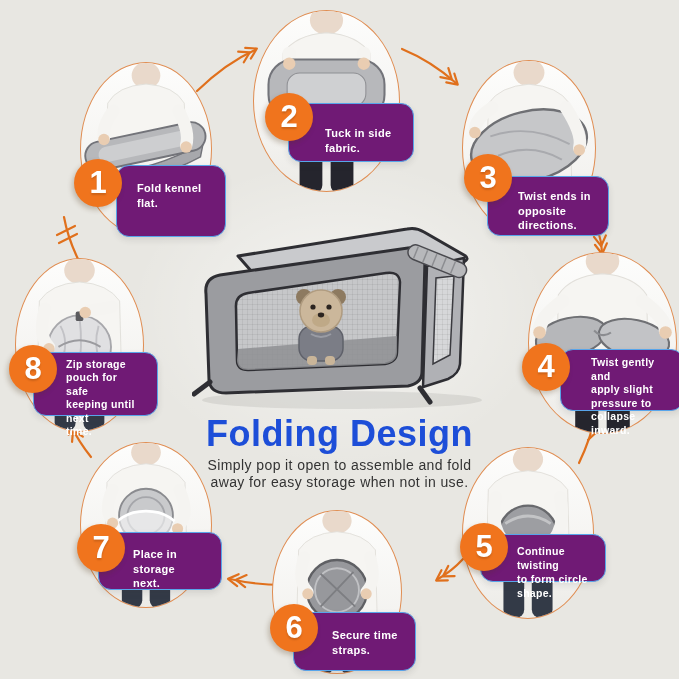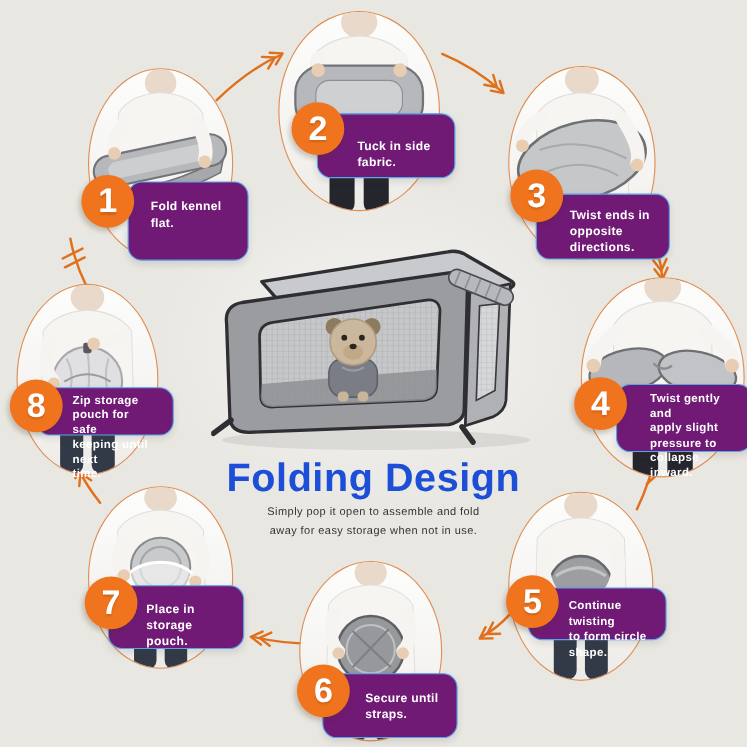--- a/index.html
+++ b/index.html
@@ -23,36 +23,36 @@
   .label{position:absolute;background:#701a75;border:1px solid #58a5ea;border-radius:13px;
          color:#ffffff;font-weight:700;font-size:11px;line-height:14.5px;letter-spacing:.3px;
          white-space:pre-line;z-index:4;box-shadow:0 3px 6px rgba(60,60,60,.12);box-sizing:border-box;}
   .b1{left:116px;top:165px;width:110px;height:72px;padding:15px 8px 0 20px;}
   .b2{left:288px;top:103px;width:126px;height:59px;padding:22px 8px 0 36px;}
   .b3{left:487px;top:176px;width:122px;height:60px;padding:12px 6px 0 30px;}
   .b4{left:560px;top:349px;width:124px;height:62px;padding:6px 6px 0 30px;font-size:10.5px;line-height:13.6px;}
   .b5{left:480px;top:534px;width:126px;height:48px;padding:9px 6px 0 36px;font-size:10.5px;line-height:14px;}
   .b6{left:293px;top:612px;width:123px;height:59px;padding:15px 6px 0 38px;}
   .b7{left:98px;top:532px;width:124px;height:58px;padding:14px 6px 0 34px;}
-  .b8{left:33px;top:352px;width:125px;height:44px;padding:5px 22px 0 32px;font-size:10.5px;line-height:13.4px;}
+  .b8{left:33px;top:352px;width:125px;height:64px;padding:5px 22px 0 32px;font-size:10.5px;line-height:13.4px;}
   
   .badge{position:absolute;width:48px;height:48px;border-radius:50%;background:#f0741d;
          color:#fff;font-weight:800;font-size:31px;display:flex;align-items:center;justify-content:center;
          z-index:5;box-shadow:-2px 3px 5px rgba(80,50,20,.25);text-shadow:0 2px 2px rgba(0,0,0,.15);}
   .n1{left:74px;top:159px} .n2{left:265px;top:93px} .n3{left:464px;top:154px} .n4{left:522px;top:343px}
   .n5{left:460px;top:523px} .n6{left:270px;top:604px} .n7{left:77px;top:524px} .n8{left:9px;top:345px}
   
   .arrows{position:absolute;inset:0;z-index:1;}
   .arrows path{stroke:#e0701c;stroke-width:2.2;fill:none;stroke-linecap:round;stroke-linejoin:round;}
   
   .kennel{position:absolute;left:192px;top:214px;width:296px;height:198px;z-index:3;}
   .title{position:absolute;left:0;top:413px;width:679px;text-align:center;z-index:3;
          font-size:36px;font-weight:800;color:#1d4ed8;letter-spacing:.5px;}
   .subtitle{position:absolute;left:0;top:457px;width:679px;text-align:center;z-index:3;
-         font-size:10px;font-weight:500;color:#333;letter-spacing:.4px;line-height:17px;white-space:pre-line;}
+         font-size:14px;font-weight:500;color:#333;letter-spacing:.4px;line-height:17px;white-space:pre-line;}
   
   .person-top{fill:#f6f5f2;stroke:#e1dfda;stroke-width:1;}
   .arm{stroke:#f5f4f1;stroke-width:13;fill:none;stroke-linecap:round;}
   .hand{fill:#e9cdb2;}
   .legA{fill:#25252d;} .legB{fill:#333a47;}
   .objfill{fill:#b7b8bb;stroke:#73747a;stroke-width:2;}
 </style>
 </head>
 <body>
 
@@ -272,22 +272,22 @@
   <div class="label b2">Tuck in side fabric.</div>
   <div class="label b3">Twist ends in
 opposite directions.</div>
   <div class="label b4">Twist gently and
 apply slight
 pressure to
 collapse inward.</div>
   <div class="label b5">Continue twisting
 to form circle
 shape.</div>
-  <div class="label b6">Secure until
+  <div class="label b6">Secure time
 straps.</div>
   <div class="label b7">Place in storage
-pouch.</div>
+next.</div>
   <div class="label b8">Zip storage
 pouch for safe
 keeping until next
 time.</div>
 
 </div>
 
 </body></html>

